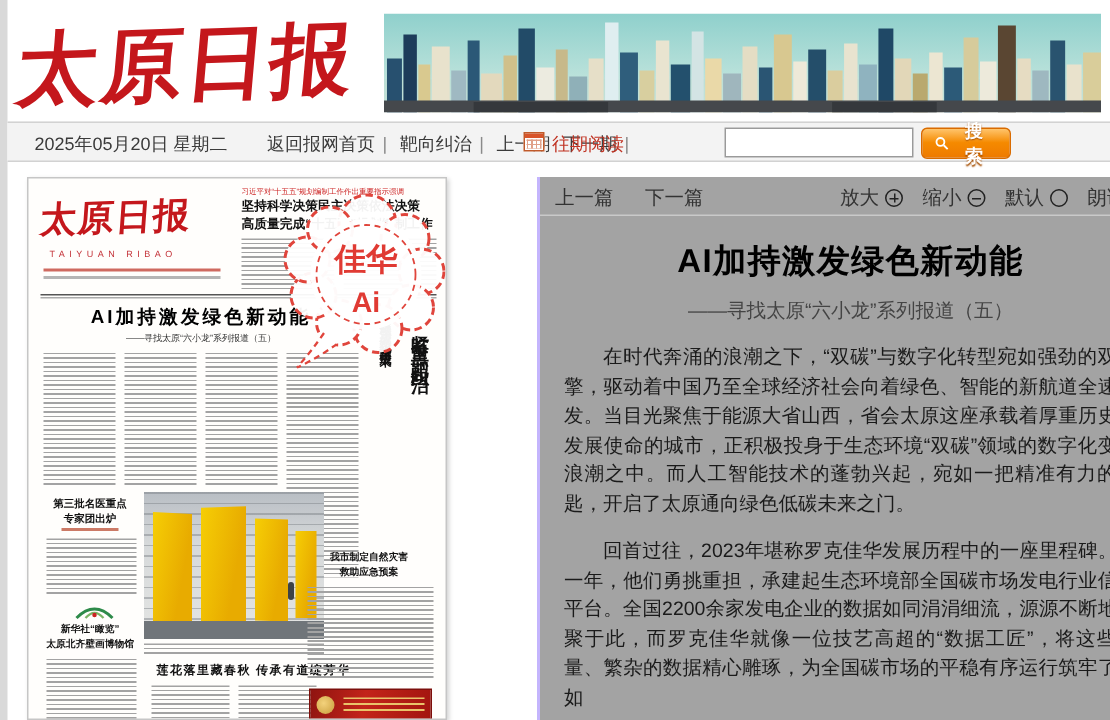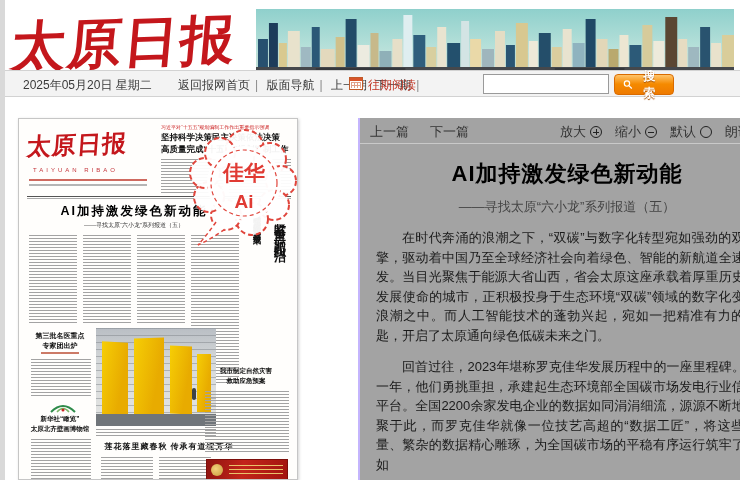--- a/index.html
+++ b/index.html
@@ -9,21 +9,21 @@
 
   .edge-strip { position:absolute; left:0; top:0; width:5px; height:480px; background:#d9d9d9; }
 
   
   .site-logo { position:absolute; left:12px; top:2px; width:245px; height:80px;
     font-family:"DejaVu Serif","Liberation Serif",serif; font-weight:bold; color:#c4171c;
     font-size:54px; line-height:80px; letter-spacing:2px; transform:skewX(-7deg) rotate(-2deg); white-space:nowrap; }
   .banner { position:absolute; left:256px; top:9px; width:478px; height:66px; }
 
   
-  .toolbar { position:absolute; left:5px; right:0; top:70px; height:27px; background:#f3f3f3;
+  .toolbar { position:absolute; left:5px; right:0; top:81px; height:27px; background:#f3f3f3;
     border-top:1px solid #d2d2d2; border-bottom:1px solid #d2d2d2; font-size:12px; color:#3a3a3a; }
   .tb-date { position:absolute; left:18px; top:6px; }
   .tb-links { position:absolute; left:173px; top:6px; white-space:nowrap; }
   .tb-link { margin-right:5px; cursor:pointer;text-align:center; }
   .tb-link.sep::after { content:"|"; color:#8a8a8a; margin-left:5px; }
   .cal-icon { position:absolute; left:344px; top:6px; width:14px; height:13px; border:1px solid #c05a2a;
     background:linear-gradient(#d8542a 0 3px,#fff 3px),#fff; }
   .cal-icon::after { content:""; position:absolute; left:1px; right:1px; top:4px; bottom:1px;
     background-image:repeating-linear-gradient(to right,#e0a088 0 1px,transparent 1px 3px),
                      repeating-linear-gradient(to bottom,#e0a088 0 1px,transparent 1px 3px); }
@@ -169,21 +169,21 @@
     </g>
     <rect x="0" y="58" width="480" height="8" fill="#45484c"></rect>
     <rect x="60" y="59" width="90" height="7" fill="#35383c"></rect>
       <rect x="300" y="59" width="70" height="7" fill="#35383c"></rect>
   </svg>
 
   <div class="toolbar">
     <span class="tb-date">2025年05月20日 星期二</span>
     <span class="tb-links">
       <span class="tb-link sep">返回报网首页</span>
-      <span class="tb-link sep">版面导航</span>
+      <span class="tb-link sep">靶向纠治</span>
       <span class="tb-link">上一期</span>
       <span class="tb-link sep">下一期</span>
     </span>
     <span class="cal-icon"></span>
     <span class="tb-archive">往期阅读</span>
     <input class="tb-search-input" type="text" value="" style="">
     <button class="tb-btn search">
       <svg width="11" height="11" viewBox="0 0 11 11">
         <circle cx="4.5" cy="4.5" r="3" fill="none" stroke="#fff" stroke-width="1.4"></circle>
         <line x1="7" y1="7" x2="10" y2="10" stroke="#fff" stroke-width="1.4"></line>

